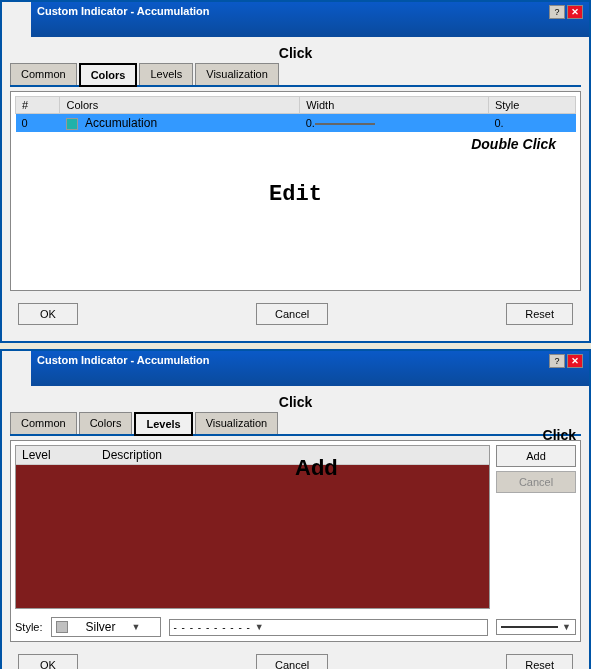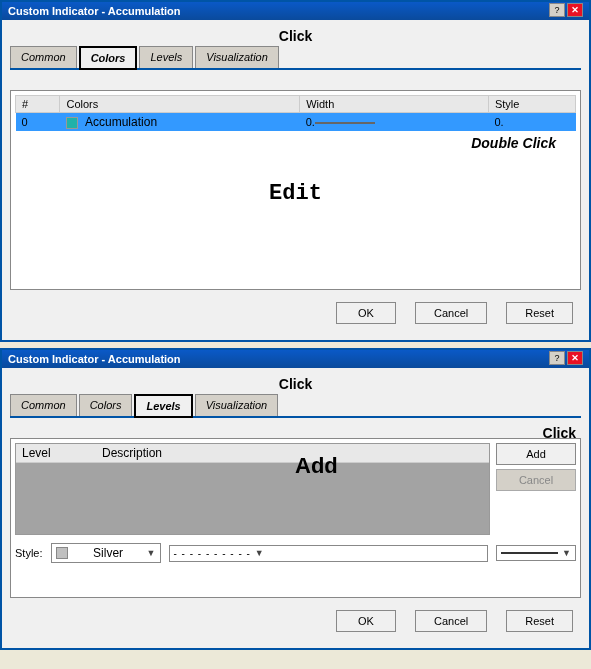--- a/index.html
+++ b/index.html
@@ -8,23 +8,24 @@
     .dialog {
       border: 2px solid #0054a6;
       background: #f0f0f0;
       margin-bottom: 6px;
     }
     .title-bar {
       background: linear-gradient(to bottom, #0a59c7, #0a4a9c);
       color: white;
       padding: 3px 6px;
       display: flex;
-      align-items: flex-end;
+      align-items: flex-start;
       justify-content: space-between;
-      height: 18px;
+      height: 35px;
+      margin-left: 29px;
     }
     .title-bar-text {
       font-size: 11px;
       font-weight: bold;
     }
     .title-bar-btns {
       display: flex;
       gap: 2px;
     }
     .title-btn {
@@ -45,22 +46,21 @@
       font-weight: bold;
     }
 
     .dialog-body {
       padding: 8px;
     }
 
     .tabs {
       display: flex;
       border-bottom: 2px solid #0054a6;
-      margin-bottom: 20px;
-      font-style: italic;
+      margin-bottom: 4px;
     }
     .tab {
       padding: 4px 10px;
       background: #d4d0c8;
       border: 1px solid #888;
       border-bottom: none;
       cursor: pointer;
       margin-right: 2px;
       font-size: 11px;
       color: #000;
@@ -126,21 +126,21 @@
       font-size: 22px;
       font-weight: bold;
       color: #000;
       text-align: center;
       padding: 30px 0;
       font-family: Liberation Mono, monospace;
     }
 
     .dialog-footer {
       display: flex;
-      justify-content: flex-end;
+      justify-content: space-between;
       gap: 19px;
       padding: 4px 8px 8px;
     }
     .btn {
       padding: 4px 18px;
       background: #f0f0f0;
       border: 1px solid #888;
       cursor: pointer;
       font-size: 11px;
       min-width: 60px;
@@ -151,22 +151,22 @@
     }
 
     
     .levels-area {
       display: flex;
       gap: 6px;
     }
     .levels-list {
       flex: 1;
       border: 1px solid #999;
-      background: #a3a3a3;
-      height: 92px;
+      background: #7f1d1d;
+      height: 164px;
     }
     .levels-list-header {
       display: flex;
       background: #e8e8e8;
       border-bottom: 1px solid #ccc;
       padding: 2px 6px;
       font-size: 11px;
     }
     .levels-list-header .col1 { width: 80px; }
     .levels-list-header .col2 { flex: 1; }
@@ -204,22 +204,21 @@
       white-space: nowrap;
     }
     .dropdown {
       display: flex;
       align-items: center;
       background: #fff;
       border: 1px solid #888;
       padding: 2px 4px;
       font-size: 11px;
       cursor: pointer;
-      gap: 4px;
-      justify-content: space-between;
+      gap: 16px;
     }
     .dropdown-arrow {
       font-size: 9px;
       color: #444;
     }
     .color-swatch-silver {
       display: inline-block;
       width: 12px;
       height: 12px;
       background: #c0c0c0;

